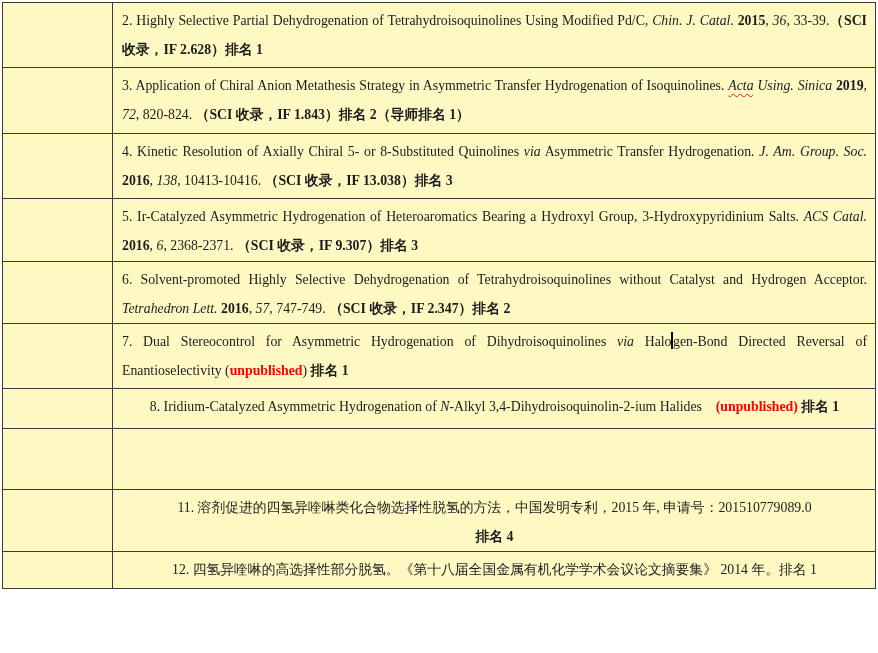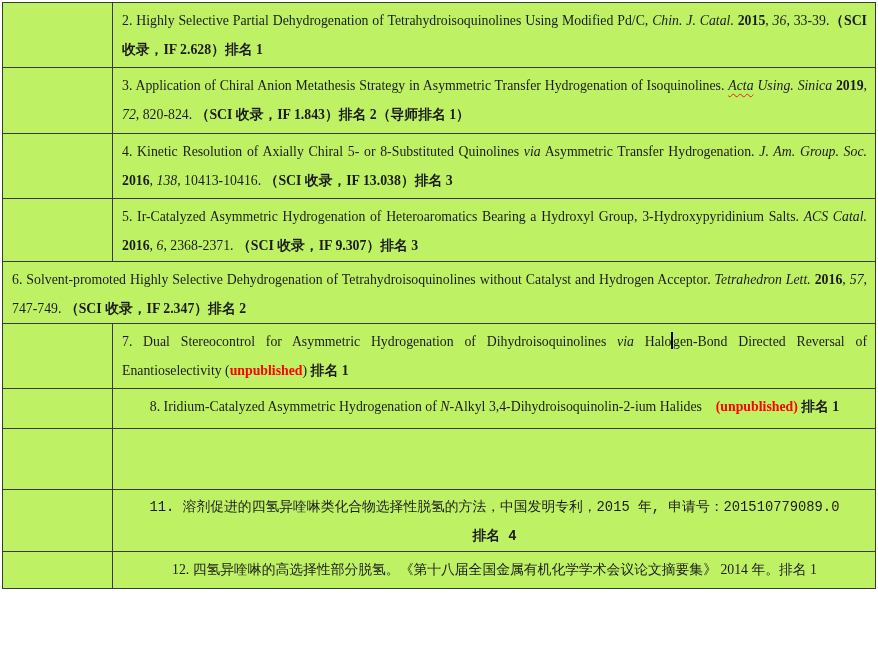--- a/index.html
+++ b/index.html
@@ -3,21 +3,21 @@
 <meta charset="utf-8">
 <style>
   html,body{margin:0;padding:0;background:#ffffff;}
   body{
     width:878px;height:653px;overflow:hidden;position:relative;
     font-family:"Liberation Serif","DejaVu Serif",serif;
     color:#1c1c1c;
   }
   .doc-table{
     position:absolute;left:2px;top:2px;width:872px;
-    border:1px solid #3a3a3a;background:#bef264;
+    border:1px solid #3a3a3a;background:#fef9c3;
   }
   .trow{display:flex;box-sizing:border-box;border-bottom:1px solid #3a3a3a;}
   .trow:last-child{border-bottom:none;}
   .cell-left{width:110px;flex:none;border-right:1px solid #3a3a3a;box-sizing:border-box;}
   .cell-right{
     flex:1;min-width:0;box-sizing:border-box;
     padding:3px 8px 2px 9px;
     font-size:13.8px;line-height:29.2px;
     text-align:center;
   }
@@ -50,36 +50,36 @@
       <div class="cell-right"><span>3. Application of Chiral Anion Metathesis Strategy in Asymmetric Transfer Hydrogenation of Isoquinolines. </span><span class="i wavy">Acta</span><span class="i"> Using. Sinica </span><span class="b">2019</span><span>, </span><span class="i">72</span><span>, 820-824. </span><span class="b">（SCI 收录，IF 1.843）排名 2（导师排名 1）</span></div>
     </div>
     <div class="trow justify" style="height: 65px;">
       <div class="cell-left"></div>
       <div class="cell-right"><span>4. Kinetic Resolution of Axially Chiral 5- or 8-Substituted Quinolines </span><span class="i">via</span><span> Asymmetric Transfer Hydrogenation. </span><span class="i">J. Am. Group. Soc. </span><span class="b">2016</span><span>, </span><span class="i">138</span><span>, 10413-10416. </span><span class="b">（SCI 收录，IF 13.038）排名 3</span></div>
     </div>
     <div class="trow justify" style="height: 63px;">
       <div class="cell-left"></div>
       <div class="cell-right"><span>5. Ir-Catalyzed Asymmetric Hydrogenation of Heteroaromatics Bearing a Hydroxyl Group, 3-Hydroxypyridinium Salts. </span><span class="i">ACS Catal. </span><span class="b">2016</span><span>, </span><span class="i">6</span><span>, 2368-2371. </span><span class="b">（SCI 收录，IF 9.307）排名 3</span></div>
     </div>
-    <div class="trow justify" style="height: 62px; flex-direction: column;">
+    <div class="trow justify" style="height: 62px;">
       <div class="cell-left"></div>
       <div class="cell-right"><span>6. Solvent-promoted Highly Selective Dehydrogenation of Tetrahydroisoquinolines without Catalyst and Hydrogen Acceptor. </span><span class="i">Tetrahedron Lett. </span><span class="b">2016</span><span>, </span><span class="i">57</span><span>, 747-749. </span><span class="b">（SCI 收录，IF 2.347）排名 2</span></div>
     </div>
     <div class="trow justify" style="height: 65px;">
       <div class="cell-left"></div>
       <div class="cell-right"><span>7. Dual Stereocontrol for Asymmetric Hydrogenation of Dihydroisoquinolines </span><span class="i">via</span><span> Halo</span><span class="caret"></span><span>gen-Bond Directed Reversal of Enantioselectivity (</span><span class="red">unpublished</span><span>) </span><span class="b">排名 1</span></div>
     </div>
     <div class="trow" style="height: 40px;">
       <div class="cell-left"></div>
       <div class="cell-right"><span>8. Iridium-Catalyzed Asymmetric Hydrogenation of </span><span class="i">N</span><span>-Alkyl 3,4-Dihydroisoquinolin-2-ium Halides　</span><span class="red">(unpublished)</span><span> </span><span class="b">排名 1</span></div>
     </div>
     <div class="trow justify" style="height: 61px;">
       <div class="cell-left"></div>
     </div>
-    <div class="trow" style="height: 62px; font-family: Liberation Mono, monospace;">
+    <div class="trow" style="height: 62px;">
       <div class="cell-left"></div>
       <div class="cell-right"><span>11. 溶剂促进的四氢异喹啉类化合物选择性脱氢的方法，中国发明专利，2015 年, 申请号：201510779089.0</span><br><span class="b">排名 4</span></div>
     </div>
     <div class="trow" style="height: 36px;">
       <div class="cell-left"></div>
       <div class="cell-right"><span>12. 四氢异喹啉的高选择性部分脱氢。《第十八届全国金属有机化学学术会议论文摘要集》 2014 年。排名 1</span></div>
     </div>
   </div>
 
 </body></html>

